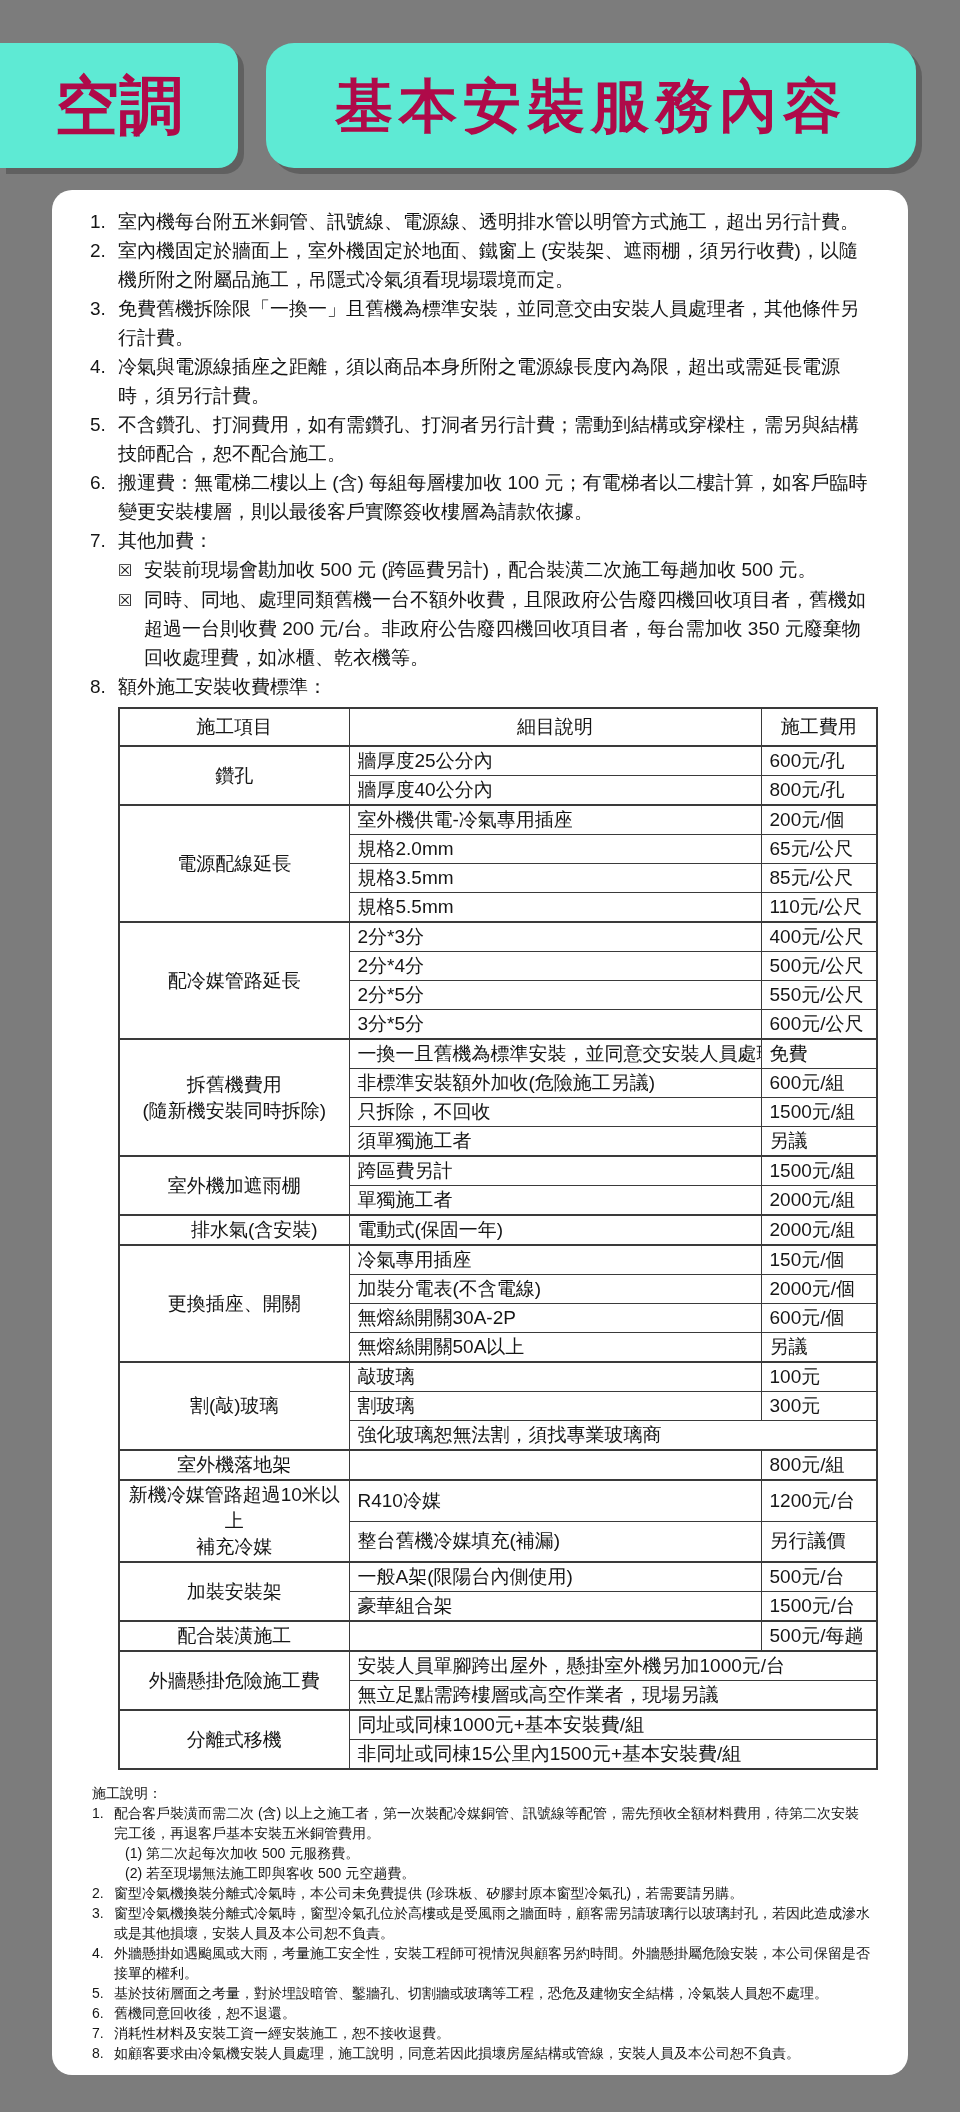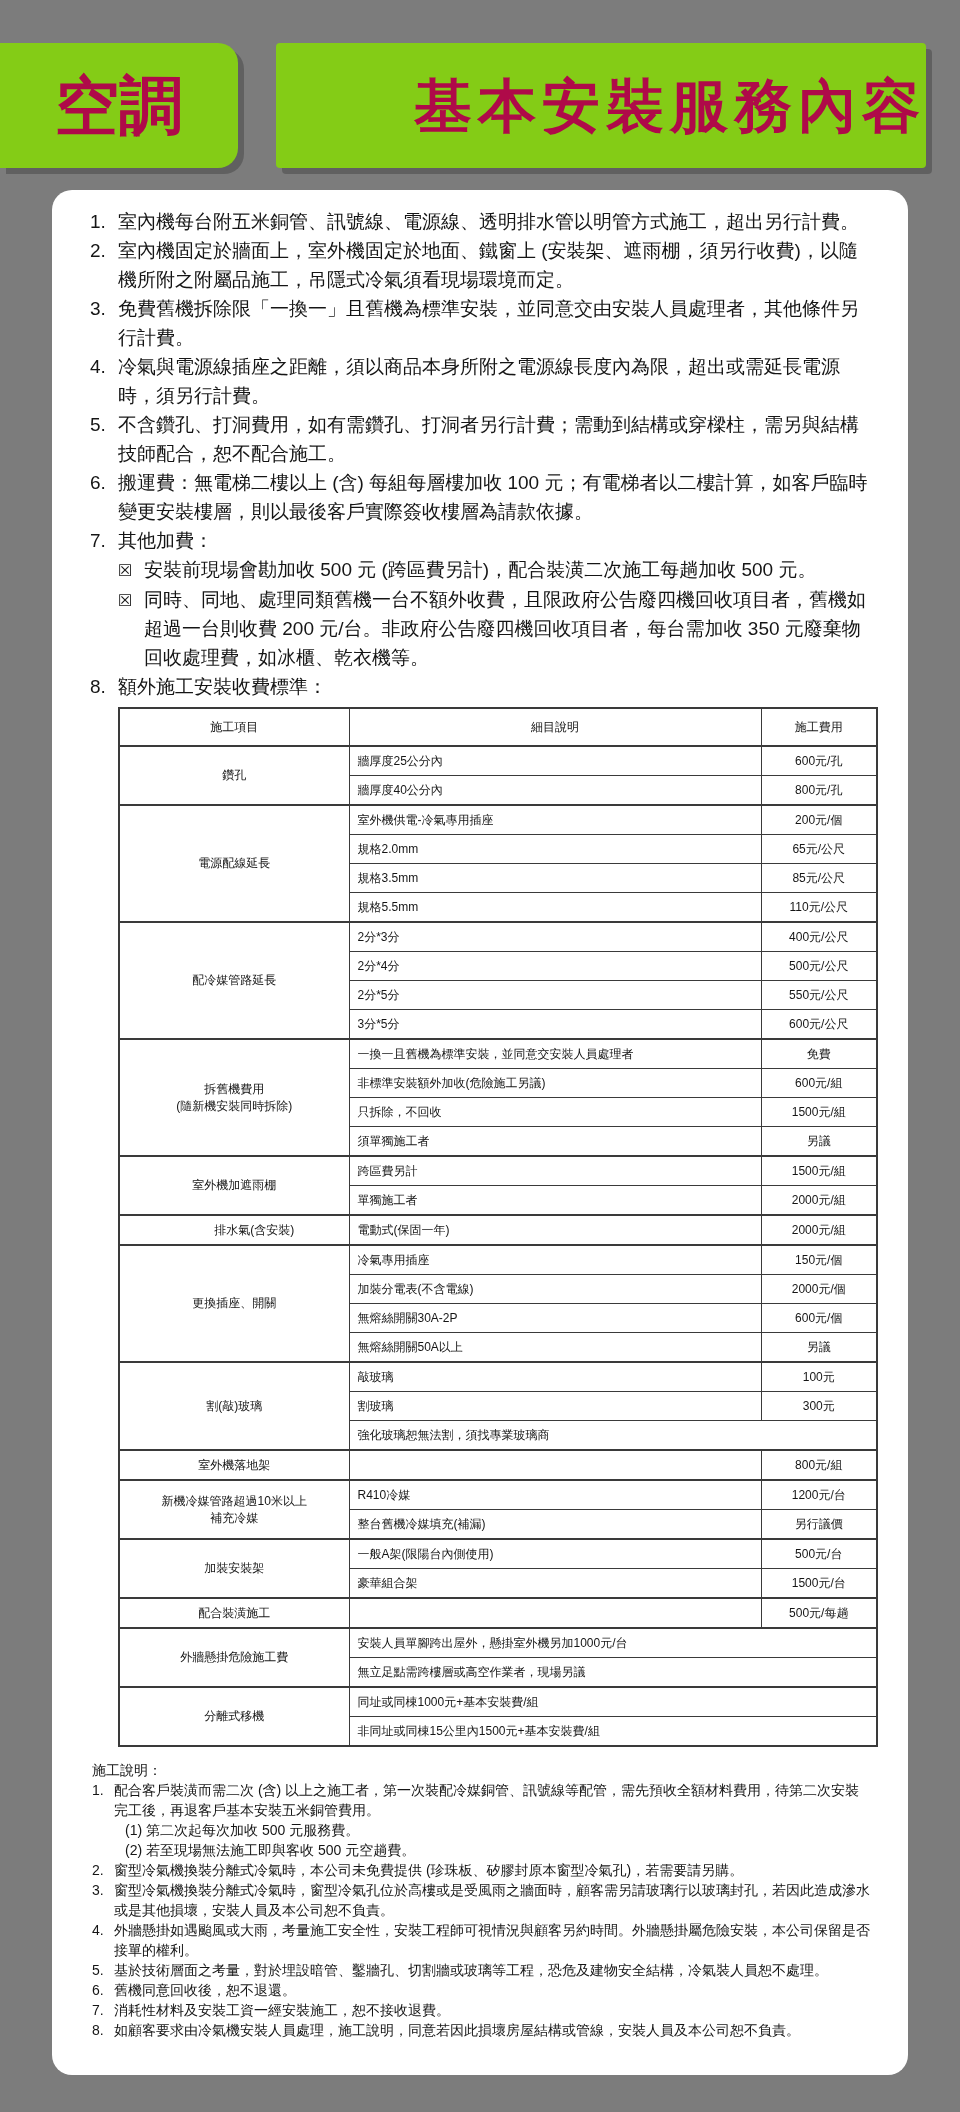--- a/index.html
+++ b/index.html
@@ -4,26 +4,26 @@
 <style>
   html,body{margin:0;padding:0;}
   body{
     width:960px;height:2112px;position:relative;overflow:hidden;
     background:#7C7C7C;
     font-family:"Liberation Sans","DejaVu Sans",sans-serif;
     color:#111;
   }
   
   .hd-box{
-    position:absolute;top:43px;background:#84cc16;
+    position:absolute;top:43px;background:#5eead4;
     display:flex;align-items:center;justify-content:center;
     box-shadow:6px 6px 0 rgba(0,0,0,0.22);
   }
   .hd-badge{left:0;width:238px;height:125px;border-radius:0 20px 20px 0;}
-  .hd-title{left:276px;width:650px;height:125px;border-radius:4px;justify-content:flex-end;}
+  .hd-title{left:266px;width:650px;height:125px;border-radius:28px;}
   .hd-text{
     font-family:"DejaVu Serif","Liberation Serif",serif;
     font-weight:bold;color:#AF0A49;line-height:1;white-space:nowrap;
   }
   .hd-badge .hd-text{font-size:64px;}
   .hd-title .hd-text{font-size:58px;letter-spacing:6px;}
   
   .panel{
     position:absolute;left:52px;top:190px;width:856px;height:1885px;
     background:#fff;border-radius:20px;box-sizing:border-box;
@@ -34,35 +34,35 @@
   .term{display:flex;}
   .term-num{flex:none;width:28px;}
   .term-text{flex:1;}
   .term-sub{display:flex;margin-left:28px;}
   .sub-bullet{flex:none;width:26px;font-size:16px;padding-top:1px;}
   .sub-text{flex:1;}
   
   table.fee{
     border-collapse:collapse;table-layout:fixed;
     margin:6px 0 0 28px;width:758px;
-    font-size:12px;color:#151515;
+    font-size:19px;color:#151515;
   }
   table.fee col.c1{width:230px;}
   table.fee col.c2{width:412px;}
   table.fee col.c3{width:116px;}
   table.fee th,table.fee td{
     border:1px solid #3a3a3a;padding:1px 8px;height:26px;
     overflow:hidden;white-space:nowrap;
   }
   table.fee th{font-weight:normal;text-align:center;height:34px;}
   table.fee{border:2px solid #3a3a3a;}
   tr.gstart td{border-top:2px solid #3a3a3a;}
   td.item-cell{text-align:center;}
   td.desc-cell{text-align:left;}
-  td.fee-cell{text-align:center;}
+  td.fee-cell{text-align:left;}
   td.span-cell{text-align:left;}
   
   .notes{margin-top:13px;font-size:14px;line-height:20px;color:#151515;}
   .notes-title{margin-left:2px;}
   .note{display:flex;margin-left:2px;}
   .note-num{flex:none;width:22px;}
   .note-text{flex:1;}
   .note-subline{margin-left:11px;}
 </style>
 </head>

